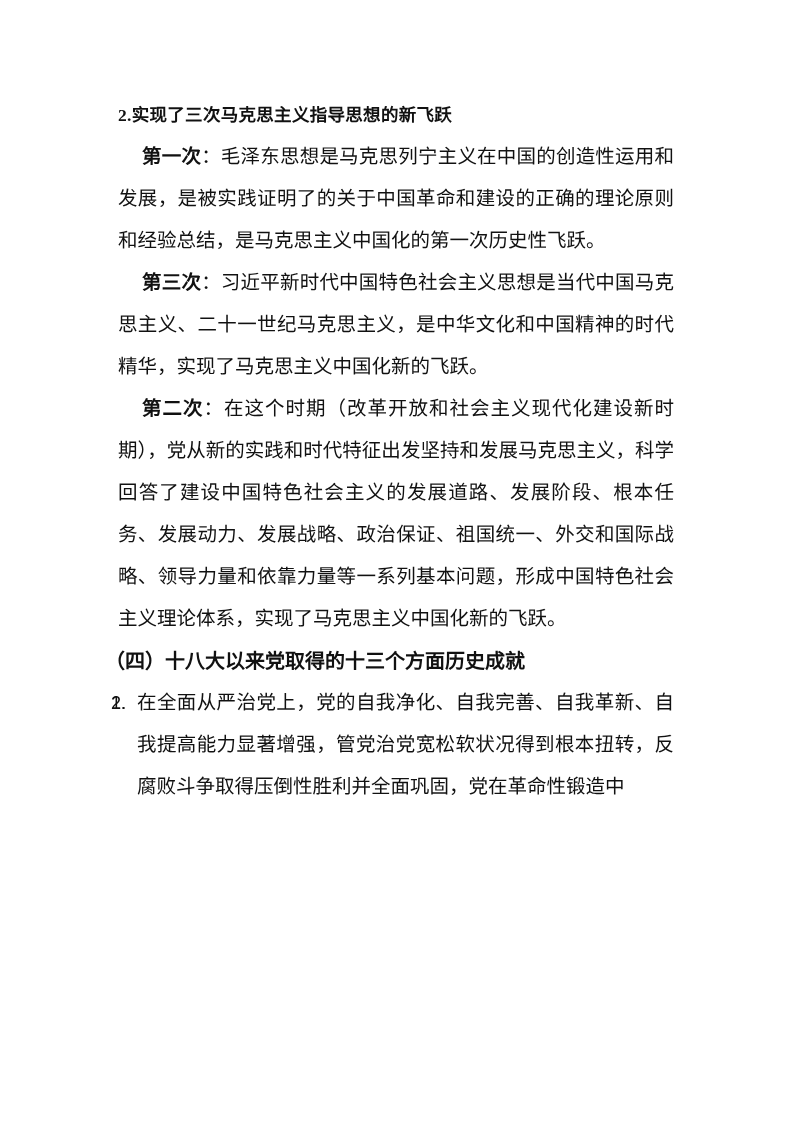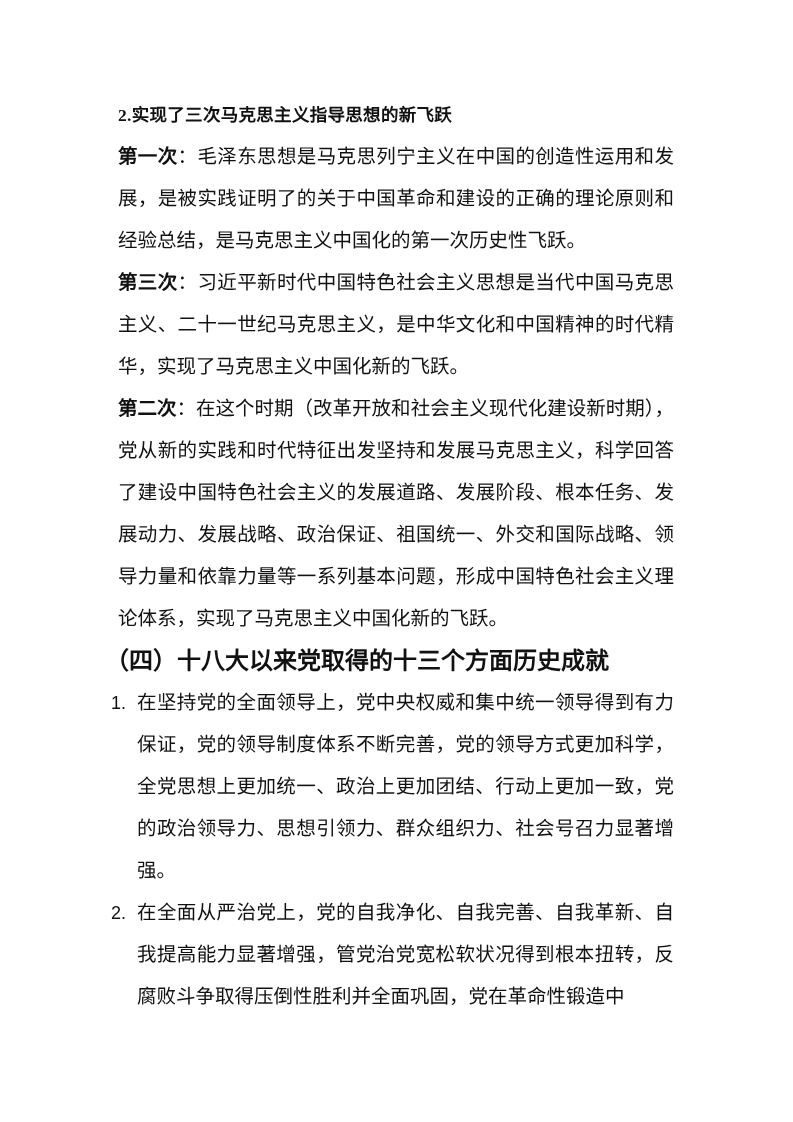--- a/index.html
+++ b/index.html
@@ -22,32 +22,33 @@
   }
   .h1 {
     margin: 0;
     font-size: 17.5px;
     font-weight: 700;
     line-height: 42px;
     letter-spacing: 0.3px;
   }
   .h2 {
     margin: 0 0 0 -13px;
-    font-size: 24px;
+    font-size: 20px;
     font-weight: 700;
     line-height: 42px;
   }
   .para {
     margin: 0;
     text-align: justify;
     text-align-last: left;
     word-break: normal;
   }
   .lbl {
     font-weight: 700;
+    margin-left: 24px;
   }
   .list {
     margin: 0;
   }
   .li {
     position: relative;
     padding-left: 19px;
     text-align: justify;
     text-align-last: left;
   }
@@ -70,19 +71,19 @@
   <p class="para"><span class="lbl">第一次</span><span>：</span><span>毛泽东思想是马克思列宁主义在中国的创造性运用和发展，是被实践证明了的关于中国革命和建设的正确的理论原则和经验总结，是马克思主义中国化的第一次历史性飞跃。</span></p>
 
   <p class="para"><span class="lbl">第三次</span><span>：</span><span>习近平新时代中国特色社会主义思想是当代中国马克思主义、二十一世纪马克思主义，是中华文化和中国精神的时代精华，实现了马克思主义中国化新的飞跃。</span></p>
 
   <p class="para"><span class="lbl">第二次</span><span>：</span><span>在这个时期（改革开放和社会主义现代化建设新时期），党从新的实践和时代特征出发坚持和发展马克思主义，科学回答了建设中国特色社会主义的发展道路、发展阶段、根本任务、发展动力、发展战略、政治保证、祖国统一、外交和国际战略、领导力量和依靠力量等一系列基本问题，形成中国特色社会主义理论体系，实现了马克思主义中国化新的飞跃。</span></p>
 
   <h3 class="h2">（四）十八大以来党取得的十三个方面历史成就</h3>
 
   <div class="list">
 
-    <div class="li"><span class="num">1.</span><span>在坚持党的全面领导上，党中央权威和集中统一领导得到有力保证，党的领导制度体系不断完善，党的领导方式更加科学，全党思想上更加统一、政治上更加团结、行动上更加一致，党的政治领导力、思想引领力、群众组织力、社会号召力显著增强。</span></div>
+    <div class="li"><span class="num">1.</span></div>
 
     <div class="li"><span class="num">2.</span><span>在全面从严治党上，党的自我净化、自我完善、自我革新、自我提高能力显著增强，管党治党宽松软状况得到根本扭转，反腐败斗争取得压倒性胜利并全面巩固，党在革命性锻造中</span></div>
 
   </div>
 
 </div>
 
 </body></html>

